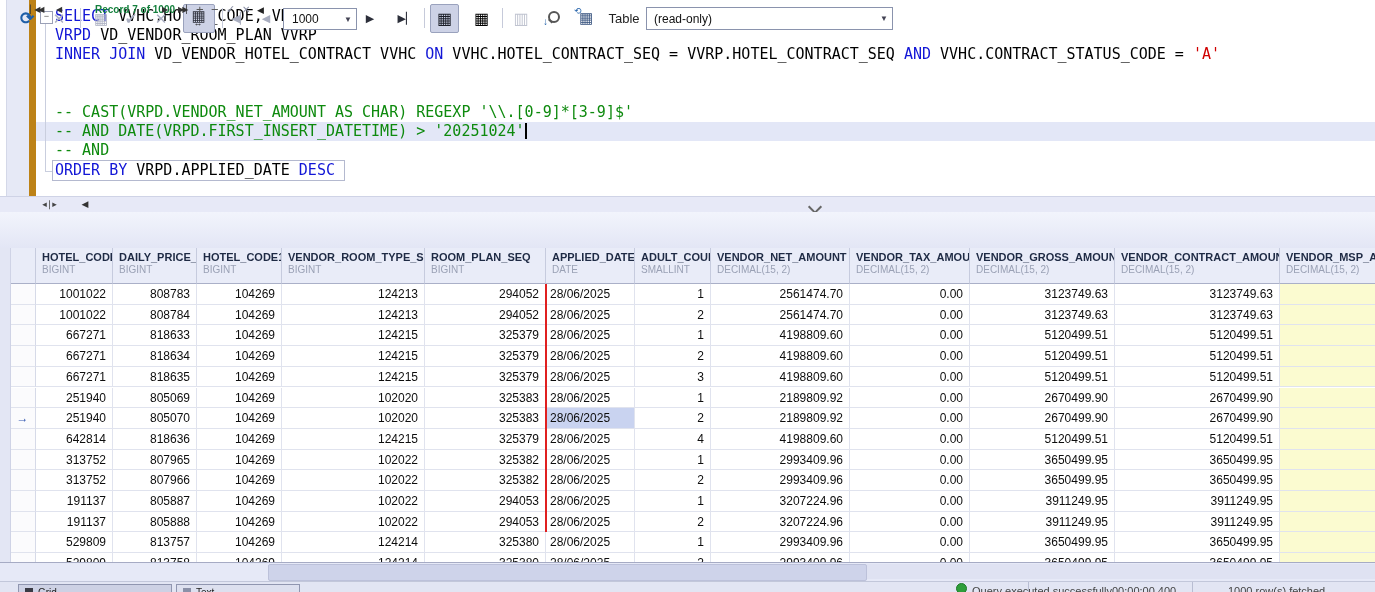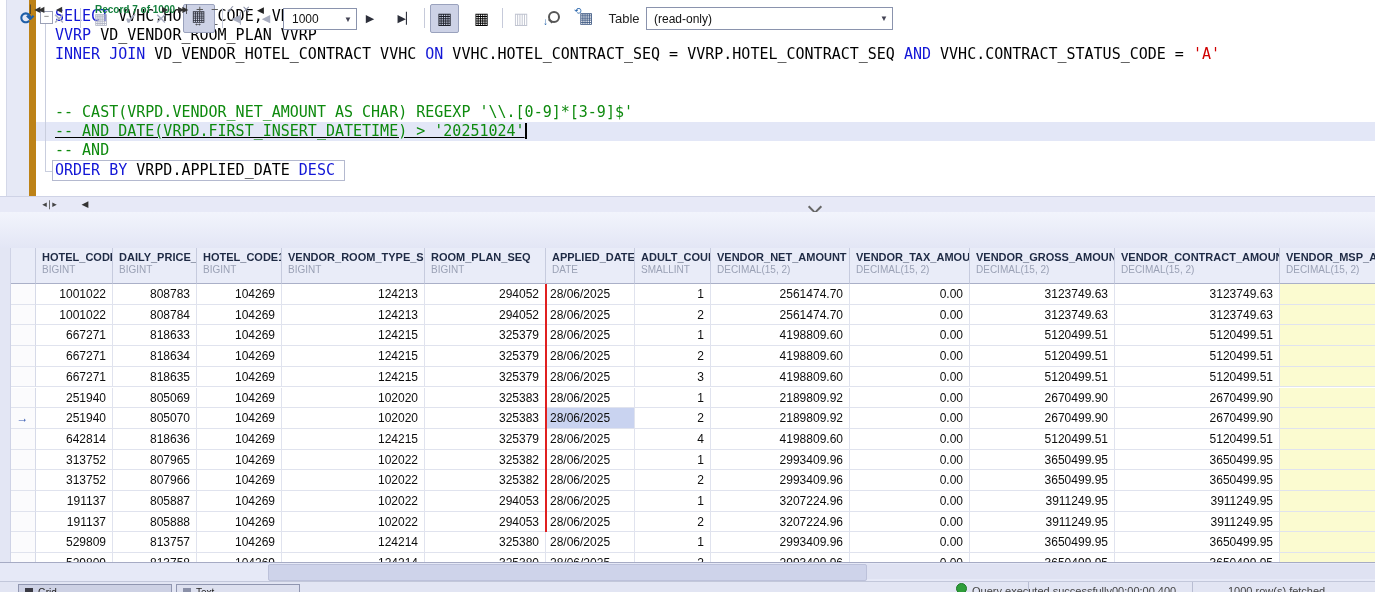--- a/index.html
+++ b/index.html
@@ -10,21 +10,21 @@
 
   
   #editor{left:0;top:0;width:1375px;height:196px;background:#ffffff;}
   #ed-left{left:0;top:0;width:6px;height:196px;background:#fff;border-right:1px solid #d4d8e8;}
   #ed-gutter{left:7px;top:0;width:22px;height:196px;background:#e6e9f6;}
   #ed-bar{left:29px;top:0;width:7px;height:196px;background:#bd8217;}
   #ed-body{left:36px;top:0;width:1339px;height:196px;background:#fff;}
   .code-line{position:relative;width:100%;height:19.2px;line-height:19.2px;
              font-family:"DejaVu Sans Mono",monospace;font-size:15px;
              white-space:pre;text-indent:19px;}
-  .code-line.hl{background:#e3e7f7;text-decoration:underline;}
+  .code-line.hl{background:#e3e7f7;}
   .tk-kw{color:#1216d6;} .tk-pl{color:#000;} .tk-str{color:#d00000;}
   .tk-com{color:#0e8a0e;} .tk-fn{color:#c519c5;} .tk-op{color:#5f5f5f;}
   #cursor{width:2px;height:16px;background:#000;}
   #fold-box{left:40px;top:11px;width:11px;height:11px;border:1px solid #9aa0b6;background:#fff;
             font-size:9px;line-height:9px;text-align:center;color:#555;}
   #fold-line{left:45px;top:24px;width:1px;height:147px;background:#c9cede;}
   #fold-foot{left:45px;top:171px;width:7px;height:1px;background:#c9cede;}
   #stmt-box{left:52px;top:160px;width:291px;height:19px;border:1px solid #b4b9cf;}
 
   
@@ -84,21 +84,21 @@
 </style>
 </head>
 <body>
 
 <div id="editor" class="abs">
   <div id="ed-left" class="abs"></div>
   <div id="ed-gutter" class="abs"></div>
   <div id="ed-bar" class="abs"></div>
   <div id="ed-body" class="abs">
       <div class="code-line" style="top: 7px; position: absolute;"><span class="tk-kw">SELECT</span><span class="tk-pl"> VVHC.HOTEL_CODE, VRPD.*</span></div>
-      <div class="code-line" style="top: 26.2px; position: absolute;"><span class="tk-kw">VVRP</span><span class="tk-pl"> VD_VENDOR_ROOM_PLAN VVRP</span></div>
+      <div class="code-line" style="top: 26.2px; position: absolute;"><span class="tk-kw">VRPD</span><span class="tk-pl"> VD_VENDOR_ROOM_PLAN VVRP</span></div>
       <div class="code-line" style="top: 45.4px; position: absolute;"><span class="tk-kw">INNER JOIN</span><span class="tk-pl"> VD_VENDOR_HOTEL_CONTRACT VVHC </span><span class="tk-kw">ON</span><span class="tk-pl"> VVHC.HOTEL_CONTRACT_SEQ = VVRP.HOTEL_CONTRACT_SEQ </span><span class="tk-kw">AND</span><span class="tk-pl"> VVHC.CONTRACT_STATUS_CODE = </span><span class="tk-str">'A'</span></div>
       <div class="code-line" style="top: 103px; position: absolute;"><span class="tk-com">-- CAST(VRPD.VENDOR_NET_AMOUNT AS CHAR) REGEXP '\\.[0-9]*[3-9]$'</span></div>
       <div class="code-line hl" style="top: 122.2px; position: absolute;"><span class="tk-com">-- AND DATE(VRPD.FIRST_INSERT_DATETIME) &gt; '20251024'</span><span id="cursor" style="display: inline-block; vertical-align: -3px;"></span></div>
       <div class="code-line" style="top: 141.4px; position: absolute;"><span class="tk-com">-- AND</span></div>
       <div class="code-line" style="top: 160.6px; position: absolute;"><span class="tk-kw">ORDER BY</span><span class="tk-pl"> VRPD.APPLIED_DATE </span><span class="tk-kw">DESC</span></div>
     </div>
   <div id="fold-box" class="abs">−</div>
   <div id="fold-line" class="abs"></div>
   <div id="fold-foot" class="abs"></div>
   <div id="stmt-box" class="abs"></div>

